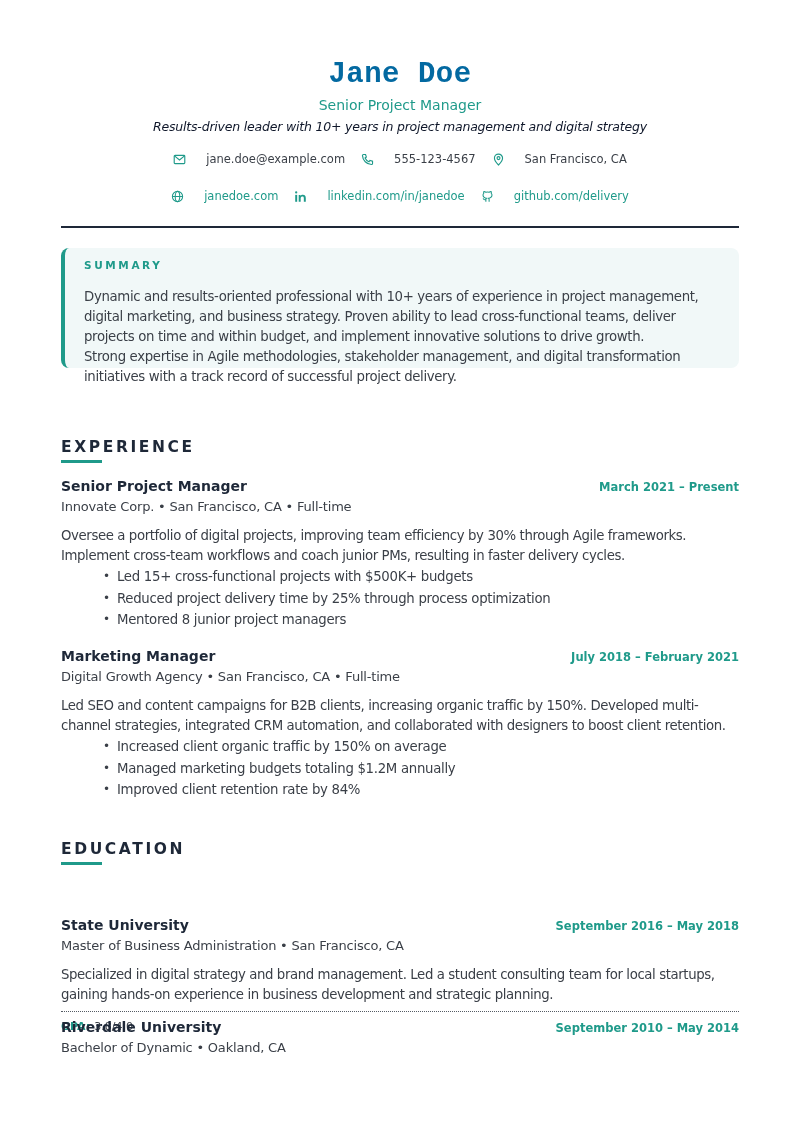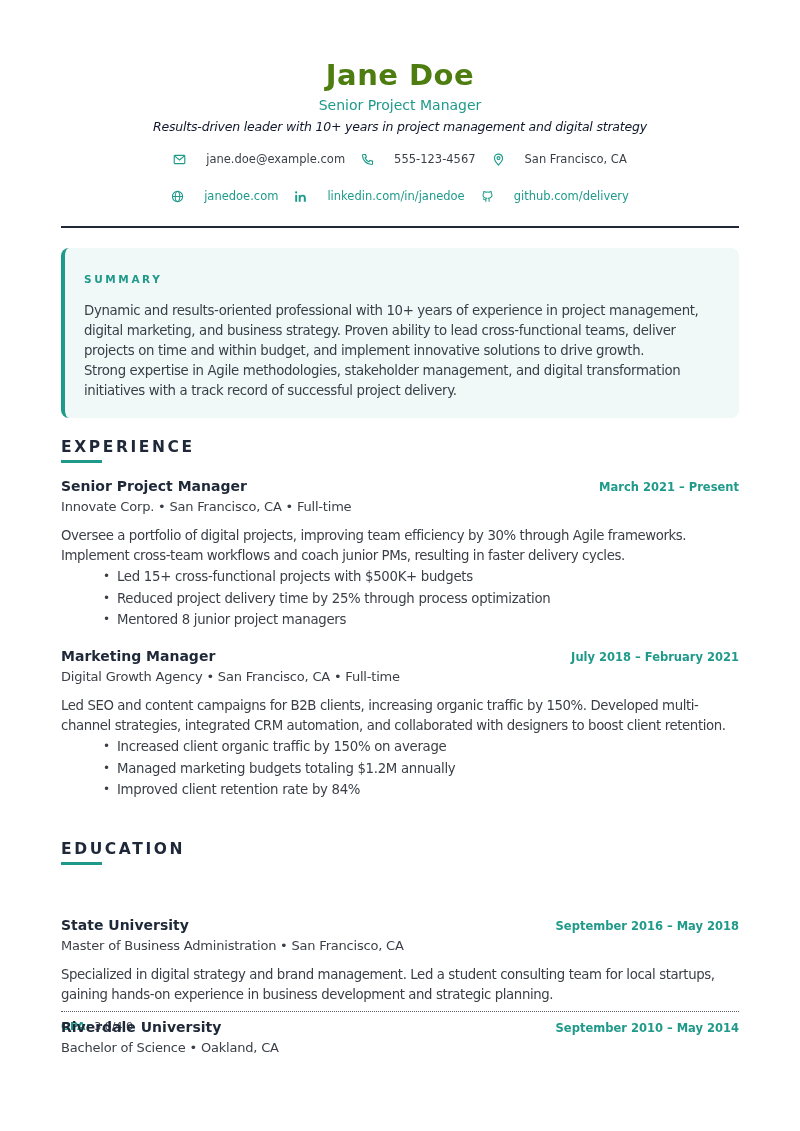--- a/index.html
+++ b/index.html
@@ -8,22 +8,22 @@
       font-family: "DejaVu Sans", "Liberation Sans", sans-serif;
       color: #3a3f47;
       position: relative;
       overflow: hidden;
     }
     .page { position: absolute; left: 61px; top: 0; width: 678px; }
 
     
     .header { text-align: center; padding-top: 58px; }
     .name {
-      font-size: 29px; font-weight: bold; color: #4d7c0f;
-      letter-spacing: 0.5px; line-height: 34px;
+      font-size: 29px; font-weight: bold; color: #0369a1;
+      letter-spacing: 0.5px; line-height: 34px; font-family: Liberation Mono, monospace;
     }
     .title {
       font-size: 14px; color: #1f9a8a; margin-top: 4px; line-height: 18px;
     }
     .tagline {
       font-size: 12.5px; font-style: italic; color: #0f172a;
       margin-top: 5px; line-height: 16px; letter-spacing: -0.2px;
     }
     .contact-row {
       display: flex; justify-content: center; align-items: center;
@@ -35,23 +35,23 @@
     .ico { width: 13px; height: 13px; display: inline-block; }
     .ico svg { width: 13px; height: 13px; display: block; }
 
     .divider {
       position: absolute; top: 226px; left: 0; width: 678px;
       height: 2px; background: #1e2838;
     }
 
     
     .summary {
-      position: absolute; top: 248px; left: 0; width: 678px; height: 170px;
+      position: absolute; top: 248px; left: 0; width: 678px; height: 120px;
       background: #f1f8f8; border-left: 4px solid #1f9a8a;
-      border-radius: 8px; padding: 24px 18px 0 19px;
+      border-radius: 8px; padding: 10px 18px 0 19px;
     }
     .summary-label {
       font-size: 10.5px; font-weight: bold; color: #1f9a8a;
       letter-spacing: 2.6px; line-height: 14px;
     }
     .summary-text {
       margin-top: 15px; font-size: 13.3px; line-height: 20px; color: #3a3f47;
       letter-spacing: -0.35px;
     }
 
@@ -214,16 +214,16 @@
     <div class="gpa">
       <span class="gpa-label">GPA:</span><span>3.8/4.0</span>
     </div>
   </div>
 
   <div class="entry" style="top:1018px;">
     <div class="entry-head">
       <span class="entry-title">Riverdale University</span>
       <span class="entry-date">September 2010 – May 2014</span>
     </div>
-    <div class="entry-sub">Bachelor of Science • Oakland, CA</div>
+    <div class="entry-sub">Bachelor of Dynamic • Oakland, CA</div>
   </div>
 
 </div>
 
 </body></html>

